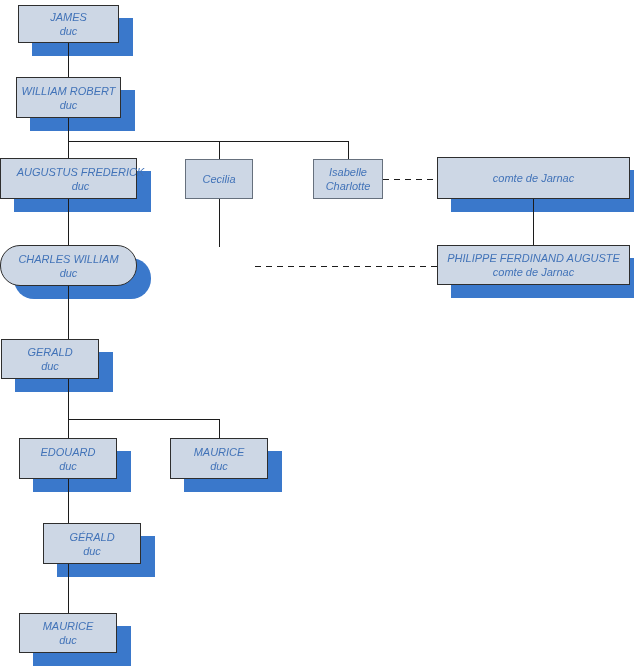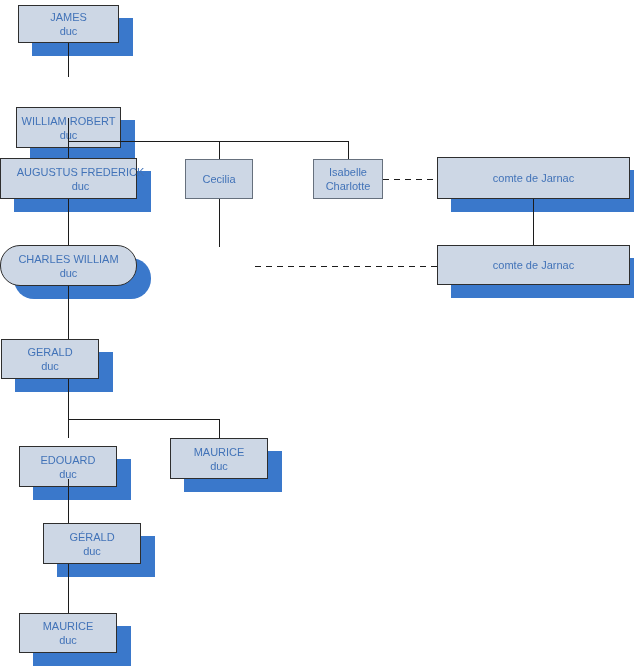--- a/index.html
+++ b/index.html
@@ -11,20 +11,21 @@
     --border-light:#66707D;
     --bg:#FFFFFF;
   }
   html,body{margin:0;padding:0;background:var(--bg);}
   #canvas{
     position:relative;
     width:634px;height:668px;
     background:var(--bg);
     overflow:hidden;
     font-family:"Liberation Sans",sans-serif;
+    font-style:italic;
   }
   .node{
     position:absolute;
     box-sizing:border-box;
     background:var(--box-fill);
     display:flex;
     flex-direction:column;
     align-items:center;
     justify-content:center;
     text-align:center;
@@ -54,21 +55,21 @@
   }
 </style>
 </head>
 <body>
 
 <div id="canvas">
     <div class="node shadowed" style="left: 18px; top: 5px; width: 101px; height: 38px;">
       <div class="name">JAMES</div>
       <div class="subtitle">duc</div>
     </div>
-    <div class="node shadowed" style="left: 16px; top: 77px; width: 105px; height: 41px; margin-top: 30px;">
+    <div class="node shadowed" style="left: 16px; top: 77px; width: 105px; height: 41px;">
       <div class="name">WILLIAM ROBERT</div>
       <div class="subtitle">duc</div>
     </div>
     <div class="node shadowed" style="left: 0px; top: 158px; width: 137px; height: 41px; padding-left: 24px;">
       <div class="name">AUGUSTUS FREDERICK</div>
       <div class="subtitle">duc</div>
     </div>
     <div class="node plain" style="left: 313px; top: 159px; width: 70px; height: 40px;">
       <div class="name">Isabelle</div>
       <div class="subtitle">Charlotte</div>
@@ -77,27 +78,28 @@
       <div class="name">Cecilia</div>
     </div>
     <div class="node shadowed" style="left: 437px; top: 157px; width: 193px; height: 42px;">
       <div class="subtitle">comte de Jarnac</div>
     </div>
     <div class="node shadowed" style="left: 0px; top: 245px; width: 137px; height: 41px; border-radius: 20px;">
       <div class="name">CHARLES WILLIAM</div>
       <div class="subtitle">duc</div>
     </div>
     <div class="node shadowed" style="left: 437px; top: 245px; width: 193px; height: 40px;">
+      <div class="name">PHILIPPE FERDINAND AUGUSTE</div>
       <div class="subtitle">comte de Jarnac</div>
     </div>
     <div class="node shadowed" style="left: 1px; top: 339px; width: 98px; height: 40px;">
       <div class="name">GERALD</div>
       <div class="subtitle">duc</div>
     </div>
-    <div class="node shadowed" style="left: 19px; top: 438px; width: 98px; height: 41px; margin-top: 8px;">
+    <div class="node shadowed" style="left: 19px; top: 438px; width: 98px; height: 41px;">
       <div class="name">EDOUARD</div>
       <div class="subtitle">duc</div>
     </div>
     <div class="node shadowed" style="left: 170px; top: 438px; width: 98px; height: 41px;">
       <div class="name">MAURICE</div>
       <div class="subtitle">duc</div>
     </div>
     <div class="node shadowed" style="left: 19px; top: 523px; width: 98px; height: 41px; margin-left: 24px;">
       <div class="name">GÉRALD</div>
       <div class="subtitle">duc</div>

